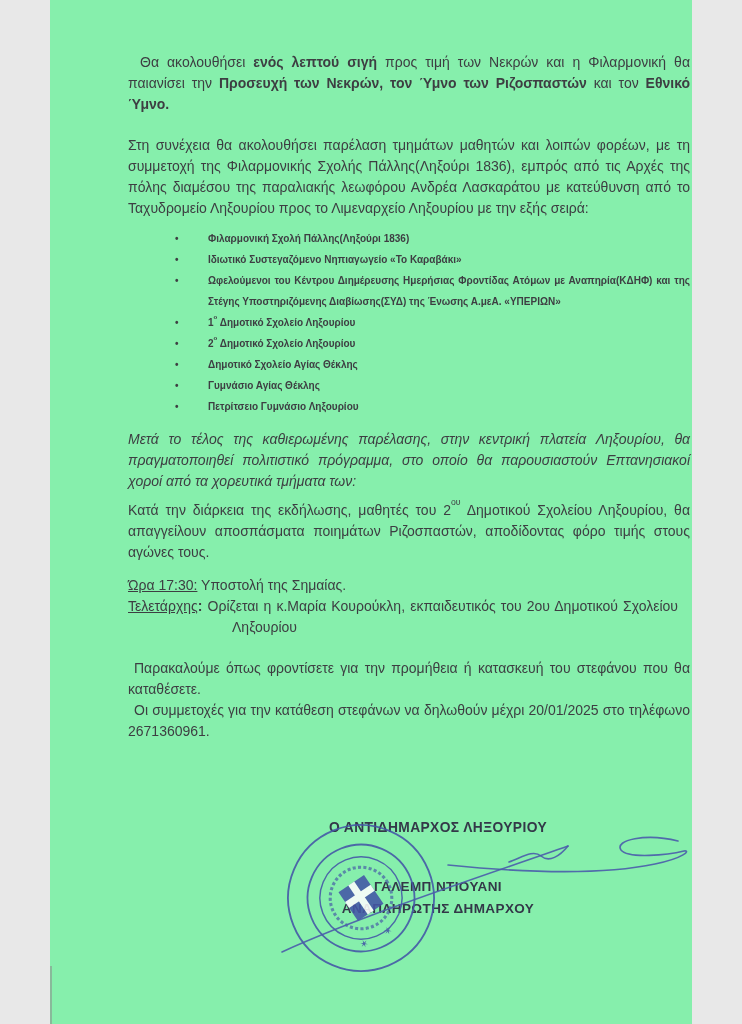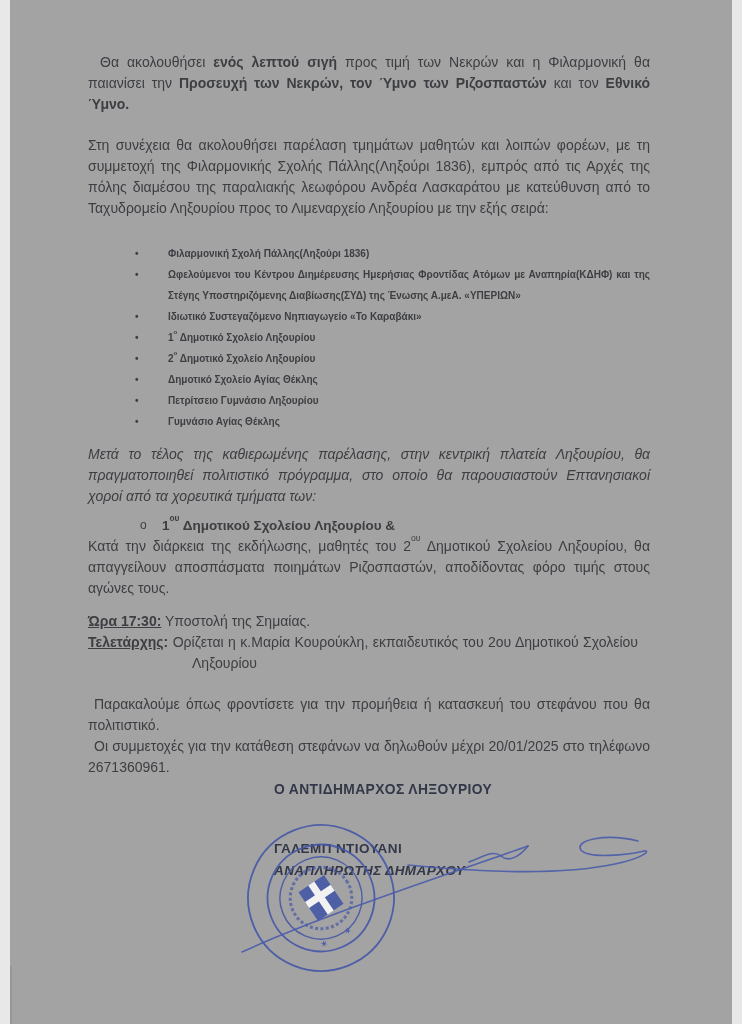--- a/index.html
+++ b/index.html
@@ -1,56 +1,56 @@
 <!DOCTYPE html>
 <html><head>
 <meta charset="utf-8">
 <style>
   html,body{margin:0;padding:0;background:#e8e8e8;}
   .page{
-    position:relative; width:722px; height:1024px; margin:0 auto;
-    background:#a3a3a3; overflow:hidden;
+    position:relative; width:642px; height:1024px; margin:0 auto;
+    background:#86efac; overflow:hidden;
     font-family:"Liberation Sans","DejaVu Sans",sans-serif;
     color:#3d3e42;
   }
   .doc{
     position:absolute; left:78px; top:52px; width:562px;
     font-size:14px; line-height:21px; text-align:justify;
   }
   .para{margin:0;}
   .p1{text-indent:12px; margin-bottom:20px;}
-  .p2{margin-bottom:24px;}
+  .p2{margin-bottom:9px;}
   .p3{margin-bottom:8px;font-style:italic;}
   .p4{margin-bottom:12px;}
   b{font-weight:bold;}
   sup{font-size:0.62em; position:relative; top:-0.45em; line-height:0;}
   ul.bullets{
     list-style:none; margin:0 0 12px 0; padding:0; font-weight:bold; font-size:10px;
   }
   ul.bullets li{position:relative; padding-left:80px; text-align:justify;}
   ul.bullets li::before{
     content:"\2022"; position:absolute; left:47px; top:0; font-weight:bold;
   }
   ul.sublist{list-style:none; margin:0; padding:0; font-weight:bold; font-size:13.5px;}
   ul.sublist li{position:relative; padding-left:74px;}
   ul.sublist li::before{
     content:"o"; position:absolute; left:52px; top:0; font-size:12px; font-weight:normal;
   }
   .em-io{font-style:italic;}
-  .ul-label{font-weight:bold; text-decoration:underline;}
+  .ul-label{font-weight:normal; text-decoration:underline;}
   .hang{margin:0 12px 20px 0; padding-left:104px; text-indent:-104px;}
   .close-para{text-indent:6px; margin:0;}
   
   .sig-block{
-    position:absolute; left:264px; top:782px; width:248px; 
+    position:absolute; left:264px; top:820px; width:248px; text-align:center;
     color:#333848; font-weight:bold; letter-spacing:.4px;
   }
   .sig-title{font-size:13.8px;}
   .sig-name{font-size:13.5px; margin-top:44px;}
-  .sig-role{font-size:13.5px; margin-top:7px;font-style:italic;}
+  .sig-role{font-size:13.5px; margin-top:7px;}
   
   .stamp{position:absolute; left:233px; top:820px; width:156px; height:156px; opacity:.88;}
   .stamp .ring{fill:none; stroke:#4456a7; stroke-width:1.8;}
   .stamp .ring.thin{stroke-width:1.4;}
   .stamp .stxt{fill:#4456a7; font-family:"Liberation Sans","DejaVu Sans",sans-serif; font-weight:bold;}
   .stamp .outer{font-size:11.5px; letter-spacing:2.6px;}
   .stamp .inner{font-size:10px; letter-spacing:1.6px;}
   .stamp .star{fill:#4456a7; font-size:10px;}
   .stamp .wreath{fill:none; stroke:#4456a7; stroke-width:3; stroke-dasharray:3 2.2; opacity:.75;}
   
@@ -64,42 +64,41 @@
 <div class="page">
 
   <main class="doc">
 
     <p class="para p1"><span>Θα ακολουθήσει </span><b>ενός λεπτού σιγή</b><span> προς τιμή των Νεκρών και η Φιλαρμονική θα παιανίσει την </span><b>Προσευχή των Νεκρών,</b><span> </span><b>τον Ύμνο των Ριζοσπαστών</b><span> και τον </span><b>Εθνικό Ύμνο.</b></p>
 
     <p class="para p2">Στη συνέχεια θα ακολουθήσει παρέλαση τμημάτων μαθητών και λοιπών φορέων, με τη συμμετοχή της Φιλαρμονικής Σχολής Πάλλης(Ληξούρι 1836), εμπρός από τις Αρχές της πόλης διαμέσου της παραλιακής λεωφόρου Ανδρέα Λασκαράτου με κατεύθυνση από το Ταχυδρομείο Ληξουρίου προς το Λιμεναρχείο Ληξουρίου  με την εξής σειρά:</p>
 
     <ul class="bullets">
       <li><span>Φιλαρμονική Σχολή Πάλλης(Ληξούρι 1836)</span></li>
+      <li><span>Ιδιωτικό Συστεγαζόμενο Νηπιαγωγείο «Το Καραβάκι»</span></li>
       <li><span>Ωφελούμενοι του Κέντρου Διημέρευσης Ημερήσιας Φροντίδας Ατόμων με Αναπηρία(ΚΔΗΦ) και της Στέγης Υποστηριζόμενης Διαβίωσης(ΣΥΔ) της Ένωσης Α.μεΑ. «ΥΠΕΡΙΩΝ»</span></li>
-      <li><span>Ιδιωτικό Συστεγαζόμενο Νηπιαγωγείο «Το Καραβάκι»</span></li>
       <li><span>1</span><sup>ο</sup><span> Δημοτικό Σχολείο Ληξουρίου</span></li>
       <li><span>2</span><sup>ο</sup><span> Δημοτικό Σχολείο Ληξουρίου</span></li>
       <li><span>Δημοτικό Σχολείο Αγίας Θέκλης</span></li>
+      <li><span>Γυμνάσιο Αγίας Θέκλης</span></li>
       <li><span>Πετρίτσειο Γυμνάσιο Ληξουρίου</span></li>
-      <li><span>Γυμνάσιο Αγίας Θέκλης</span></li>
     </ul>
 
     <p class="para p3">Μετά το τέλος της καθιερωμένης παρέλασης, στην κεντρική πλατεία Ληξουρίου, θα πραγματοποιηθεί πολιτιστικό πρόγραμμα, στο οποίο θα παρουσιαστούν Επτανησιακοί χοροί από τα χορευτικά τμήματα των:</p>
 
     <ul class="sublist">
-      <li><span>1</span><sup>ου</sup><span> Δημοτικού Σχολείου Ληξουρίου &amp;</span></li>
     </ul>
 
     <p class="para p4"><span>Κατά την διάρκεια της εκδήλωσης, μαθητές του 2</span><sup>ου</sup><span> Δημοτικού Σχολείου Ληξουρίου, θα απαγγείλουν αποσπάσματα ποιημάτων Ριζοσπαστών, αποδίδοντας φόρο τιμής στους αγώνες τους.</span></p>
 
     <p class="para"><b class="ul-label">Ώρα 17:30:</b><span> Υποστολή της Σημαίας.</span></p>
 
     <p class="para hang"><b class="ul-label">Τελετάρχης</b><b>: </b><span>Ορίζεται η κ.Μαρία Κουρούκλη, εκπαιδευτικός του 2ου  Δημοτικού Σχολείου Ληξουρίου</span></p>
 
-    <p class="para close-para">Παρακαλούμε όπως φροντίσετε για την προμήθεια ή κατασκευή του στεφάνου που θα πολιτιστικό.</p>
+    <p class="para close-para">Παρακαλούμε όπως φροντίσετε για την προμήθεια ή κατασκευή του στεφάνου που θα καταθέσετε.</p>
     <p class="para close-para">Οι συμμετοχές για την κατάθεση στεφάνων να δηλωθούν μέχρι 20/01/2025 στο τηλέφωνο 2671360961.</p>
 
   </main>
 
   <div class="sig-block">
     <div class="sig-title">Ο ΑΝΤΙΔΗΜΑΡΧΟΣ ΛΗΞΟΥΡΙΟΥ</div>
     <div class="sig-name">ΓΑΛΕΜΠ ΝΤΙΟΥΑΝΙ</div>
     <div class="sig-role">ΑΝΑΠΛΗΡΩΤΗΣ ΔΗΜΑΡΧΟΥ</div>
   </div>
 

